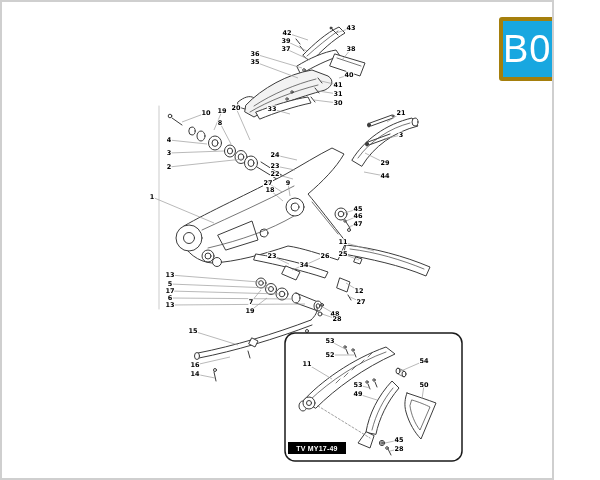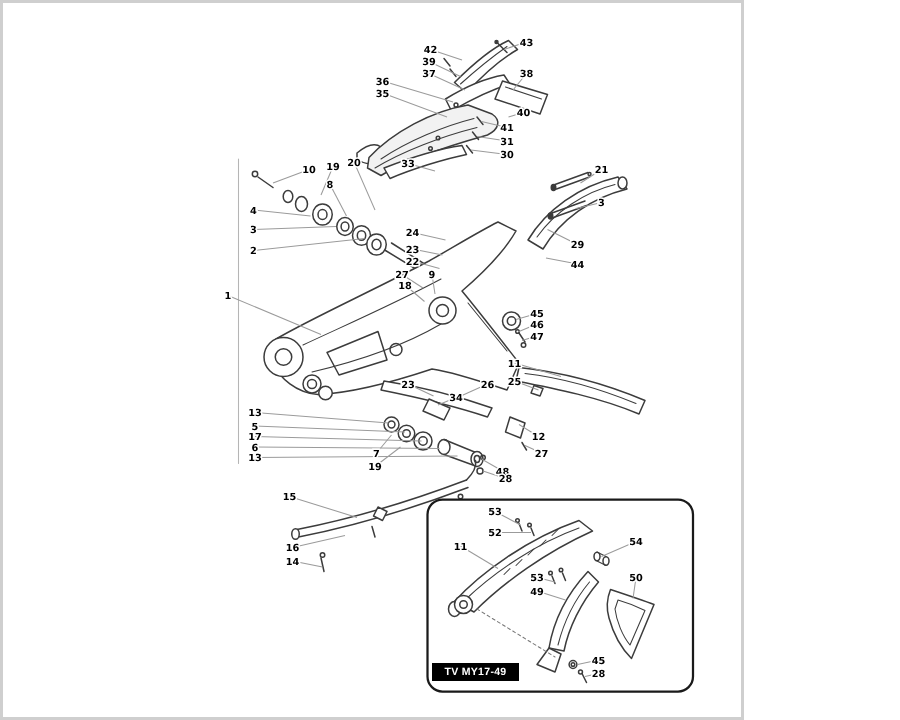--- a/index.html
+++ b/index.html
@@ -1,16 +1,16 @@
 <!DOCTYPE html>
 <html><head>
 <meta charset="utf-8">
 <style>
   html,body{margin:0;padding:0;background:#fff;}
-  #stage{position:relative;width:496px;height:480px;box-sizing:border-box;
+  #stage{position:relative;width:554px;height:480px;box-sizing:border-box;
          border:2px solid #cfcfcf;background:#ffffff;overflow:hidden;
          font-family:"Liberation Sans",sans-serif;}
   #art{position:absolute;left:0;top:0;}
   .callout{font:bold 6.5px "DejaVu Sans",sans-serif;fill:#000;text-anchor:middle;
            paint-order:stroke;stroke:#ffffff;stroke-width:2px;}
   #plate{position:absolute;left:497px;top:15px;width:93px;height:64px;
          box-sizing:border-box;border:4px solid #a57f0c;border-radius:3px;
          display:flex;align-items:center;justify-content:flex-start;
          font-size:38px;font-weight:500;letter-spacing:1px;}
   #inset-badge{position:absolute;left:286px;top:440px;width:58px;height:12px;

